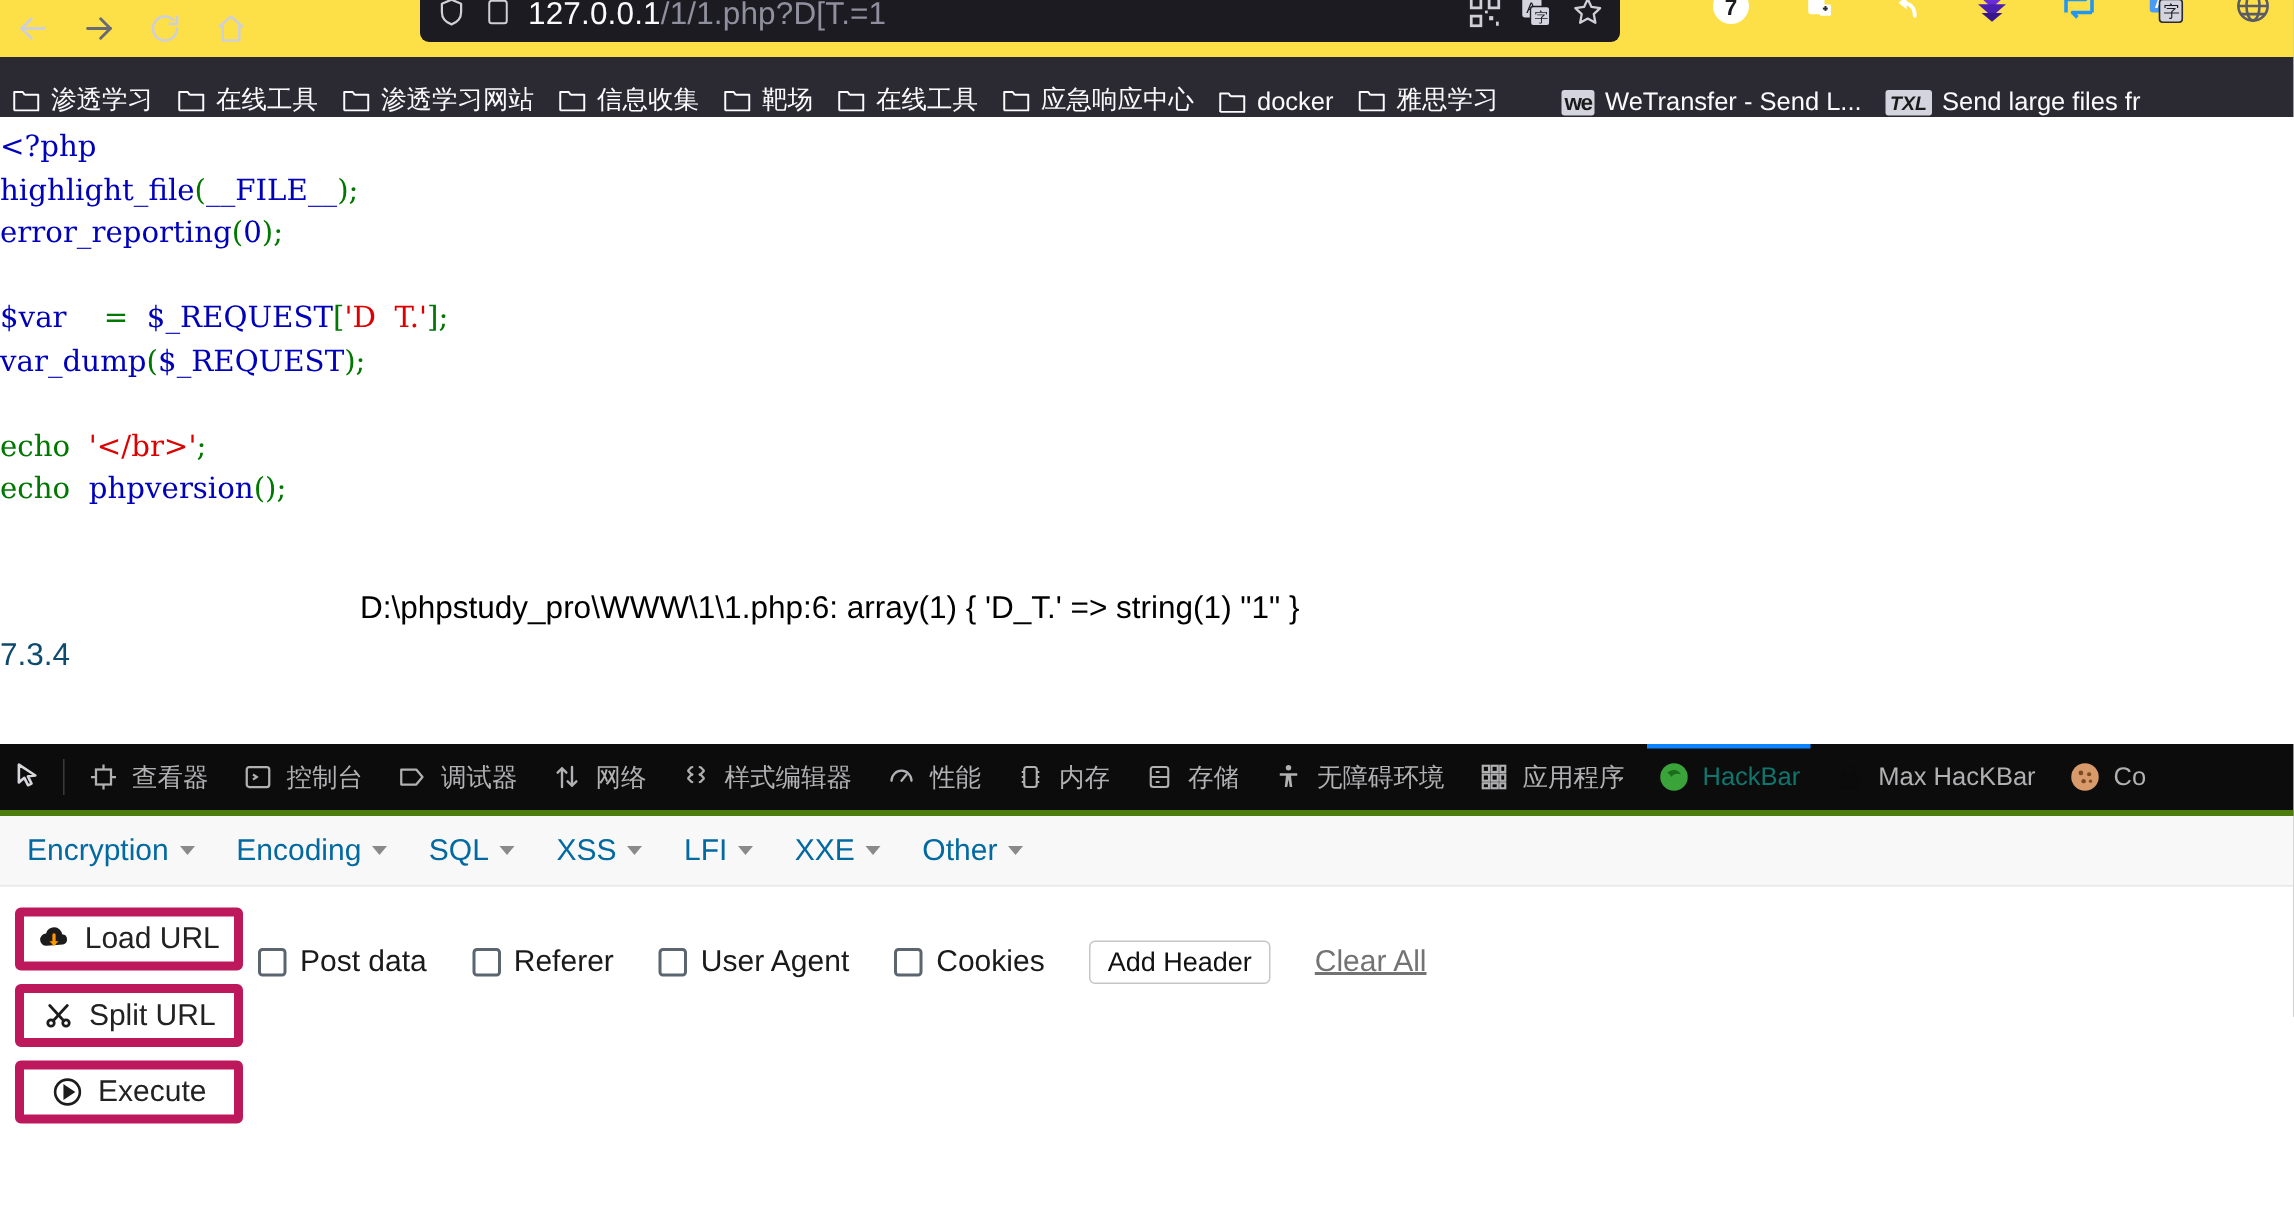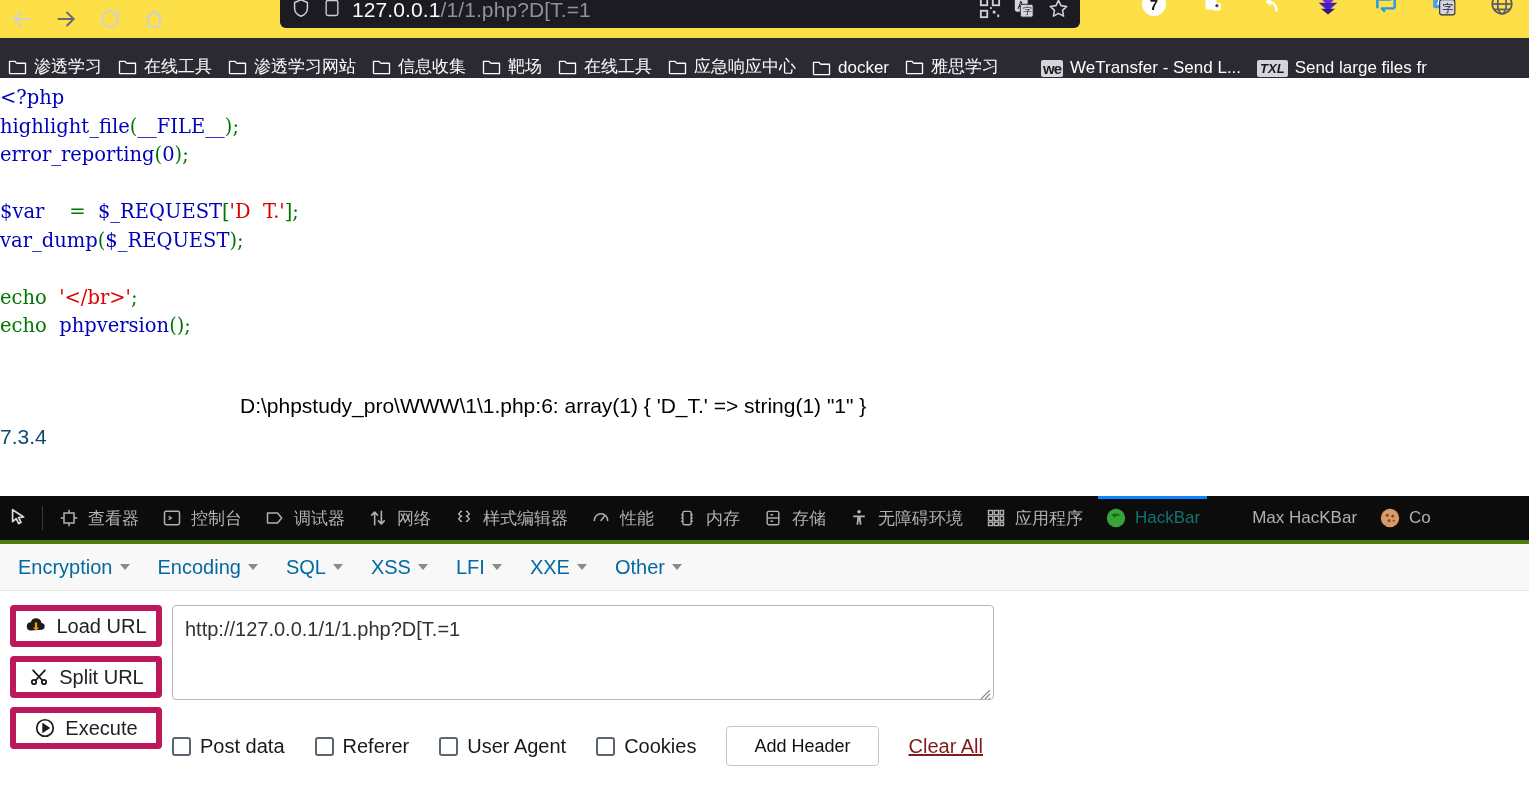--- a/index.html
+++ b/index.html
@@ -270,33 +270,33 @@
     margin-right: 30px;
   }
   .cb {
     width: 19px; height: 19px;
     border: 2px solid #5a6570;
     border-radius: 3px;
     background: #fff;
     flex: none;
   }
   #add-header-btn {
-    height: 40px;
-    padding: 0 27px;
+    height: 29px;
+    padding: 0 11px;
     border: 1px solid #c6c6c6;
     border-radius: 4px;
     background: #fff;
     font-size: 18px;
     color: #111;
     display: flex; align-items: center;
     margin-right: 30px;
   }
   #clear-all-link {
     font-size: 20px;
-    color: #7f1d1d;
+    color: #737373;
   }
 </style>
 </head>
 <body>
 
 <div id="browser-chrome">
 
   <div id="nav-toolbar">
     <div class="nav-btn">
       <svg width="26" height="26" viewBox="0 0 24 24" fill="none" stroke="currentColor" stroke-width="1.8" stroke-linecap="round" stroke-linejoin="round">
@@ -708,28 +708,20 @@
             <svg width="22" height="22" viewBox="0 0 24 24" fill="none" stroke="#1c1c1c" stroke-width="1.9">
                 <circle cx="12" cy="12" r="9"></circle>
                 <path d="M10 8l6 4-6 4z" fill="#1c1c1c"></path>
               </svg>
           </span>
           <span>Execute</span>
         </div>
       </div>
 
       <div id="hb-right">
-        <div id="hb-url-wrap">
-          <textarea id="hb-url" spellcheck="false" placeholder="" style="">http://127.0.0.1/1/1.php?D[T.=1</textarea>
-          <span class="resize-grip">
-            <svg width="14" height="14" viewBox="0 0 14 14" stroke="#8a8a8a" stroke-width="1.1">
-                <path d="M13 4L4 13M13 8l-5 5M13 12l-1 1"></path>
-              </svg>
-          </span>
-        </div>
 
         <div id="hb-options">
           <label class="hb-check">
             <span class="cb"></span>
             <span>Post data</span>
           </label>
           <label class="hb-check">
             <span class="cb"></span>
             <span>Referer</span>
           </label>

